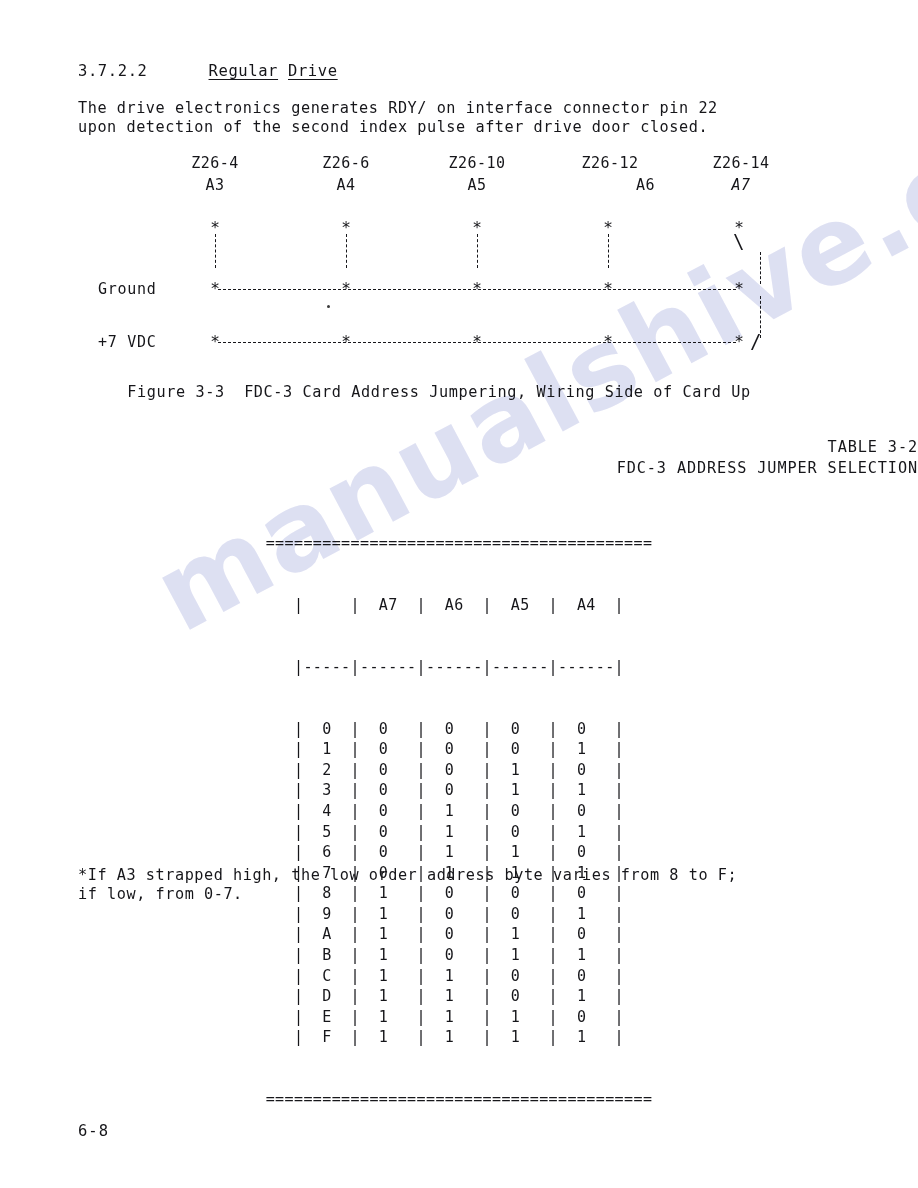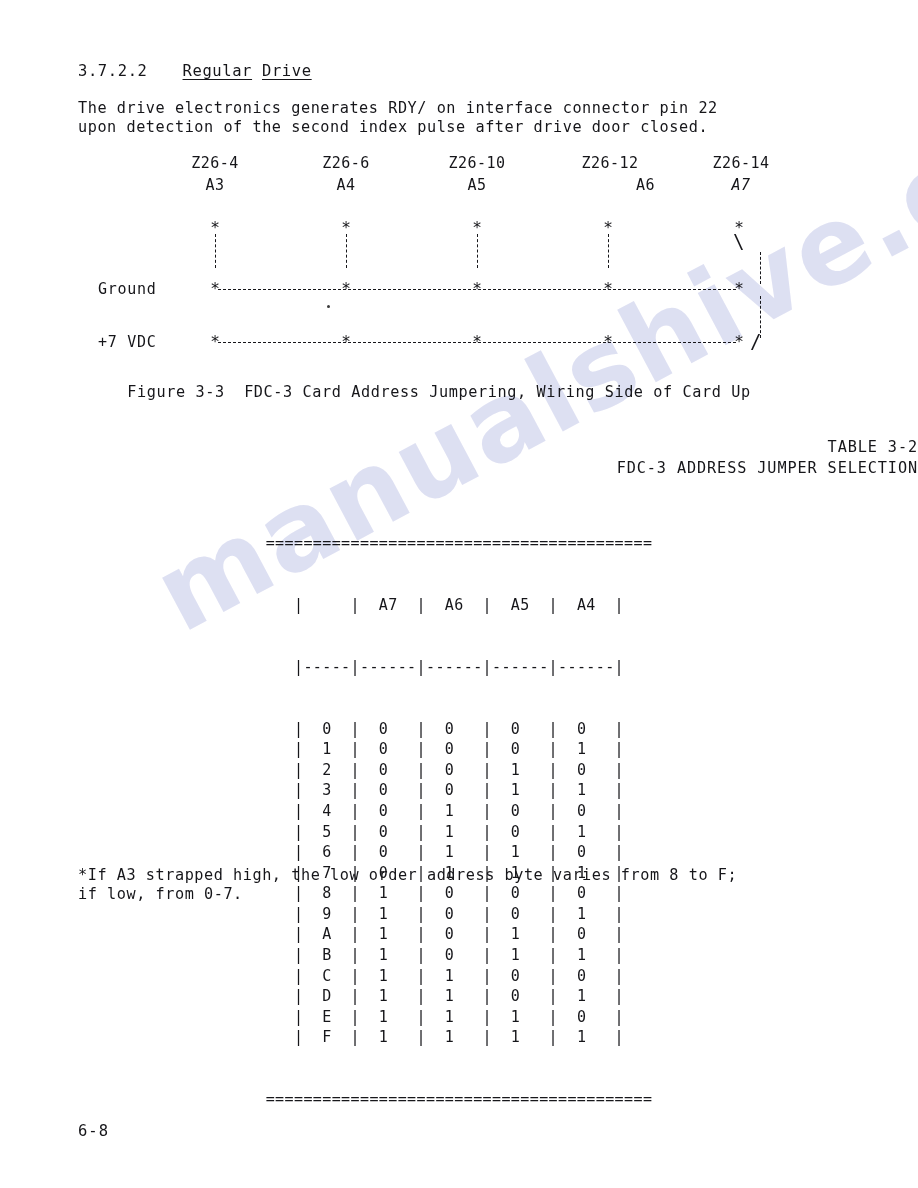--- a/index.html
+++ b/index.html
@@ -51,20 +51,21 @@
   .section-head {
     position: absolute;
     left: 78px;
     top: 62px;
     font-size: 15.5px;
     letter-spacing: 0.6px;
     white-space: pre;
   }
   .section-num { }
   .section-title {
+    margin-left: 26px;
     padding-left: 35px;
   }
   .section-title .u {
     text-decoration: underline;
     text-underline-offset: 3px;
   }
 
   
   .para {
     position: absolute;

